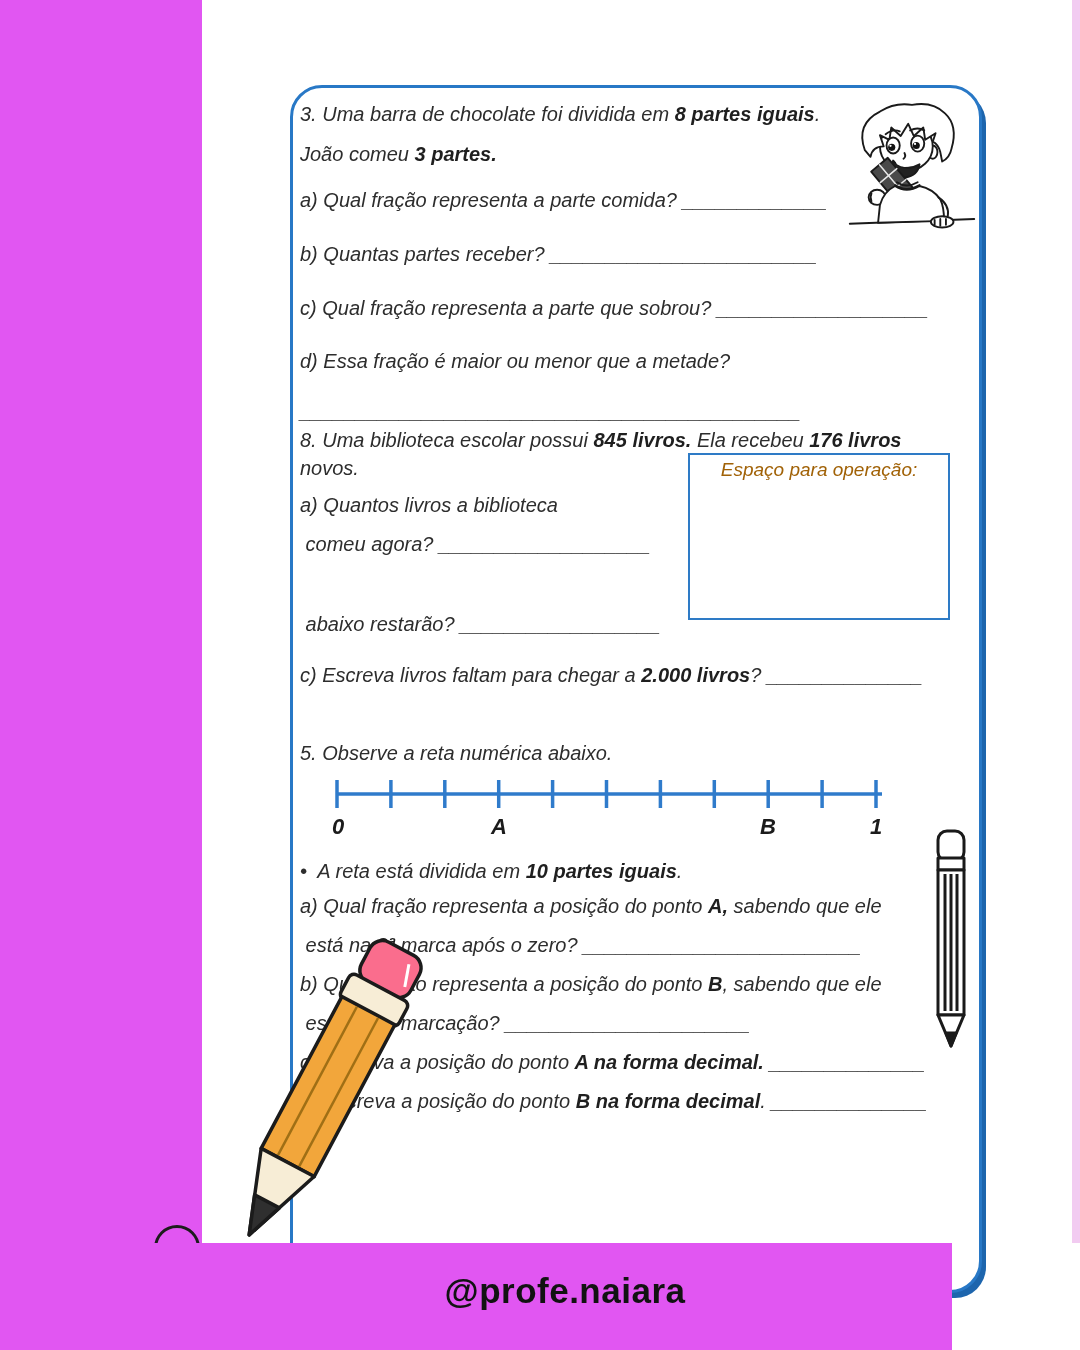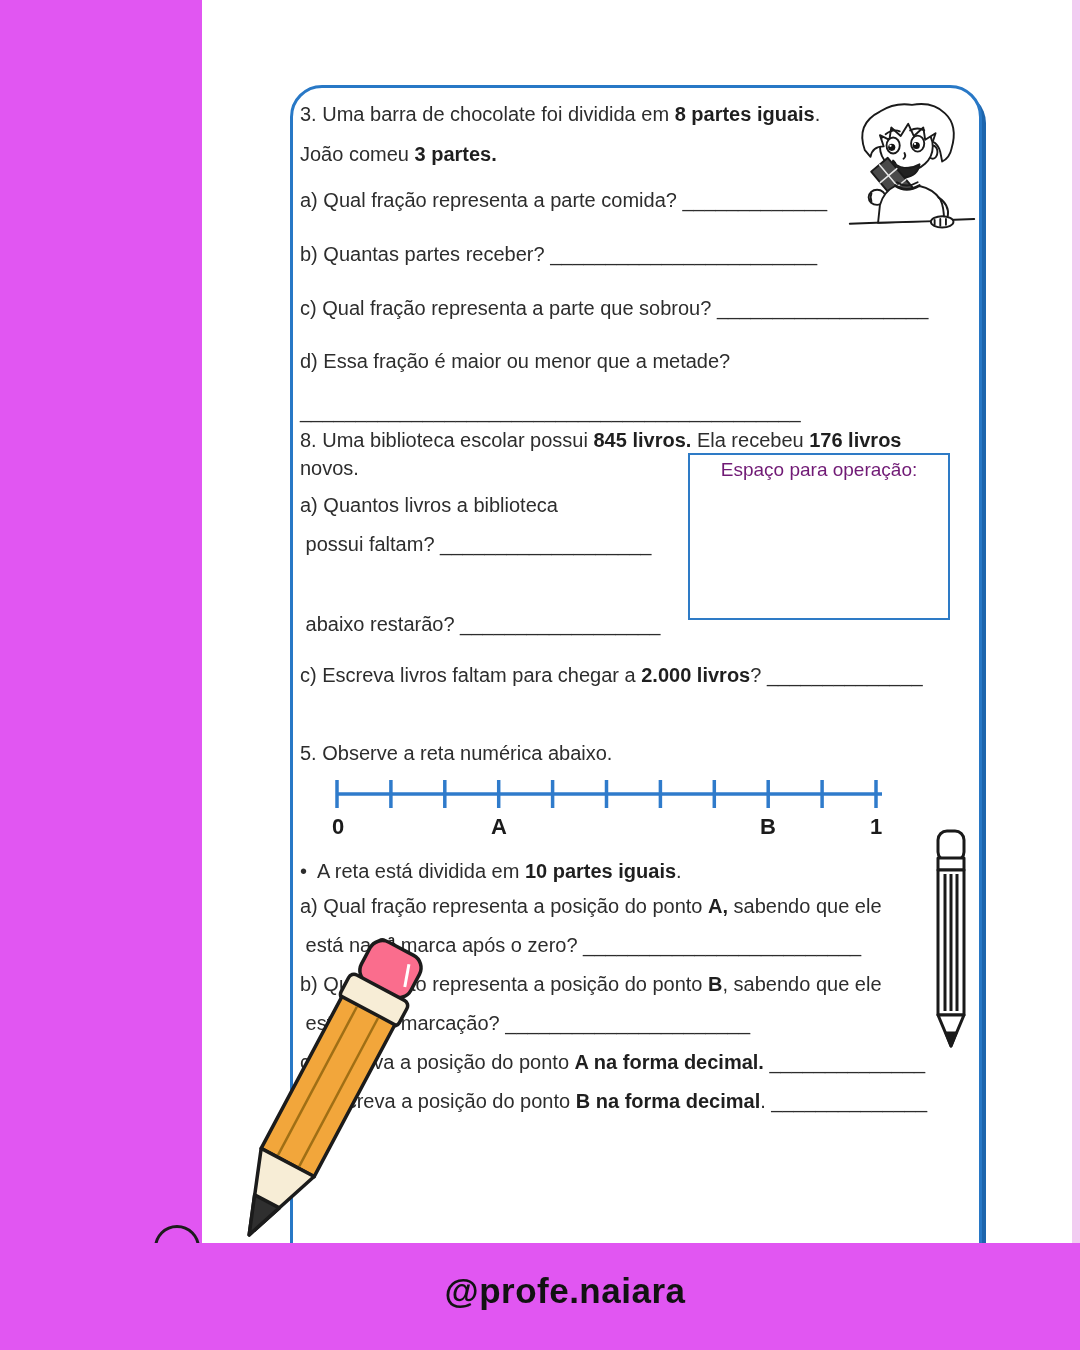--- a/index.html
+++ b/index.html
@@ -3,34 +3,34 @@
 <meta charset="utf-8">
 <style>
   * { margin:0; padding:0; box-sizing:border-box; }
   html,body { width:1080px; height:1350px; background:#ffffff; font-family:"Liberation Sans",sans-serif; }
   .canvas { position:relative; width:1080px; height:1350px; overflow:hidden; background:#ffffff; }
 
   .strip-left  { position:absolute; left:0; top:0; width:202px; height:1350px; background:#E156F2; z-index:1; }
   .strip-right { position:absolute; left:1072px; top:0; width:8px; height:1243px; background:#F2CBF1; z-index:1; }
   .circle-deco { position:absolute; left:154px; top:1225px; width:46px; height:46px; border:3px solid #1c1c1c;
                  border-radius:50%; background:transparent; z-index:3; }
-  .strip-bottom{ position:absolute; left:0; top:1243px; width:1080px; height:107px; background:#E156F2; z-index:4; }
+  .strip-bottom{ position:absolute; left:0; top:1243px; width:952px; height:107px; background:#E156F2; z-index:4; }
   .handle { position:absolute; left:565px; top:28px; transform:translateX(-50%);
             font-size:35px; font-weight:700; color:#121212; letter-spacing:0.5px; white-space:nowrap; }
 
   .card { position:absolute; left:290px; top:85px; width:692px; height:1208px; background:#ffffff;
-          border:3px solid #2878C6; border-radius:32px; box-shadow:5px 6px 0 -1px #1D65AD; z-index:2; }
+          border:3px solid #2878C6; border-radius:32px; box-shadow:5px 6px 0 -1px #1D65AD; z-index:2;font-style:italic; }
 
   .ln { position:absolute; left:7px; white-space:pre; font-size:20px; line-height:26px; color:#2D2D2D; }
   .ln .b { font-weight:700; color:#1f1f1f; }
 
   .op-box { position:absolute; left:395px; top:365px; width:262px; height:167px;
             border:2px solid #2E7BC6; background:#ffffff; }
   .op-box .op-label { position:absolute; left:0; right:0; top:4px; text-align:center;
-                      font-size:19px; color:#701a75; white-space:nowrap; }
+                      font-size:19px; color:#a16207; white-space:nowrap; }
 
   .numberline { position:absolute; left:37px; top:684px; }
   .boy       { position:absolute; left:553px; top:8px; }
   .sm-pencil { position:absolute; left:637px; top:740px; }
   .big-pencil{ position:absolute; left:150px; top:920px; z-index:3; }
 </style>
 </head>
 <body>
 
 <div class="canvas">
@@ -45,21 +45,21 @@
     <div class="ln" style="top:53px"><span>João comeu </span><span class="b">3 partes.</span></div>
     <div class="ln" style="top:99px"><span>a) Qual fração representa a parte comida? _____________</span></div>
     <div class="ln" style="top:153px"><span>b) Quantas partes receber? ________________________</span></div>
     <div class="ln" style="top:207px"><span>c) Qual fração representa a parte que sobrou? ___________________</span></div>
     <div class="ln" style="top:260px"><span>d) Essa fração é maior ou menor que a metade?</span></div>
     <div class="ln" style="top:310px"><span>_____________________________________________</span></div>
 
     <div class="ln" style="top:339px"><span>8. Uma biblioteca escolar possui </span><span class="b">845 livros.</span><span> Ela recebeu </span><span class="b">176 livros</span></div>
     <div class="ln" style="top:367px"><span>novos.</span></div>
     <div class="ln" style="top:404px"><span>a) Quantos livros a biblioteca</span></div>
-    <div class="ln" style="top:443px"><span> possui faltam? ___________________</span></div>
+    <div class="ln" style="top:443px"><span> comeu agora? ___________________</span></div>
     <div class="ln" style="top:523px"><span> abaixo restarão? __________________</span></div>
     <div class="ln" style="top:574px"><span>c) Escreva livros faltam para chegar a </span><span class="b">2.000 livros</span><span>? ______________</span></div>
 
     <div class="op-box">
       <div class="op-label">Espaço para operação:</div>
     </div>
 
     <div class="ln" style="top:652px"><span>5. Observe a reta numérica abaixo.</span></div>
 
     <svg class="numberline" width="560" height="68" viewBox="0 0 560 68">

